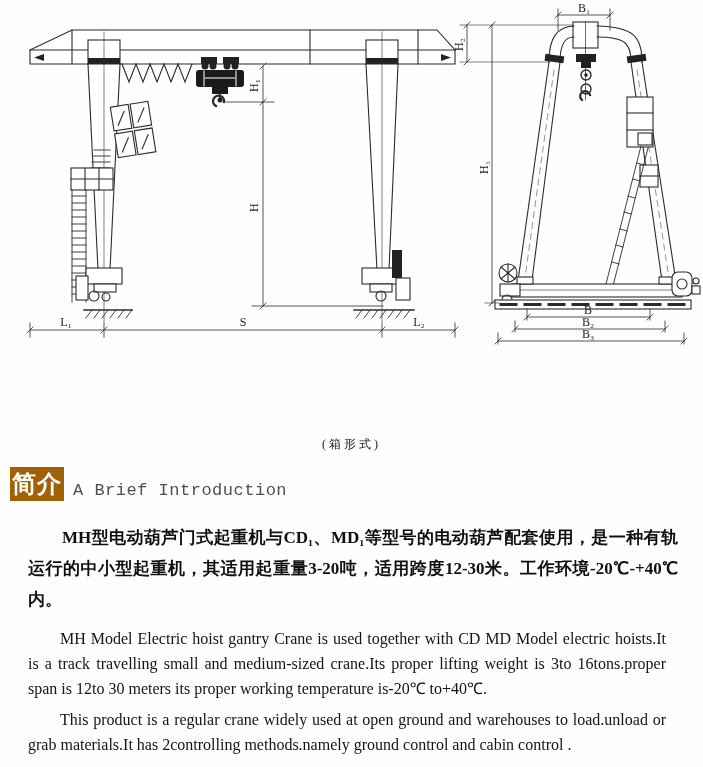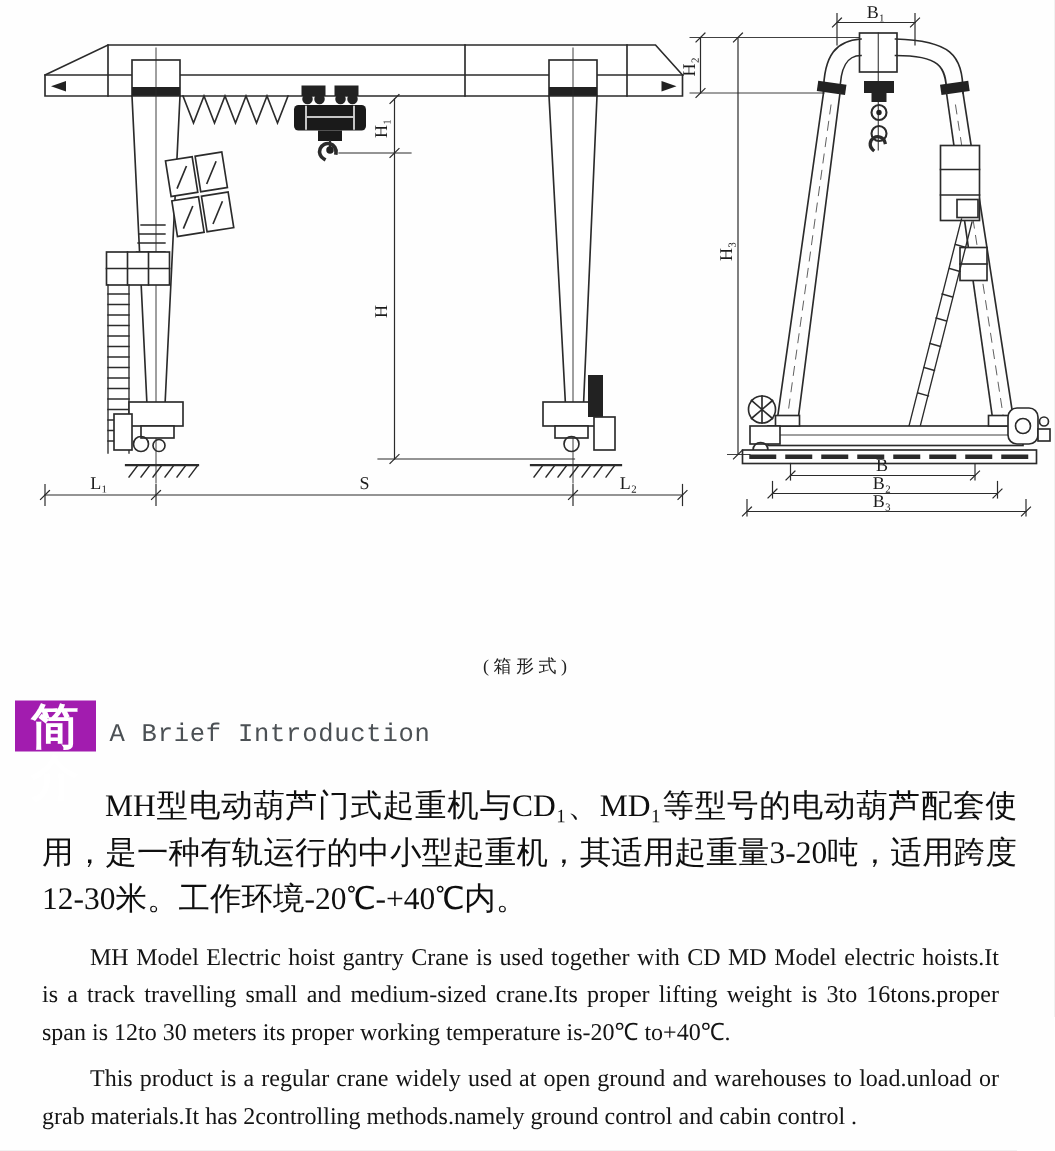--- a/index.html
+++ b/index.html
@@ -9,33 +9,33 @@
     font-family:"Liberation Serif",serif;color:#151515;
   }
   svg text{font-family:"Liberation Serif",serif;fill:#1c1c1c;}
   .drawing-wrap{position:absolute;top:0;left:0;width:703px;height:430px;}
   .caption{
     position:absolute;top:436px;left:0;width:100%;text-align:center;
     font-size:12px;letter-spacing:3px;color:#222;
   }
   .intro-header{position:absolute;top:467px;left:10px;height:38px;}
   .badge{
-    display:inline-block;width:54px;height:34px;background:#a21caf;
-    color:#ffffff;font-weight:bold;font-size:32px;line-height:34px;
+    display:inline-block;width:54px;height:34px;background:#a16207;
+    color:#ffffff;font-weight:bold;font-size:24px;line-height:34px;
     text-align:center;letter-spacing:1px;vertical-align:bottom;
     font-family:"Liberation Sans",sans-serif;
   }
   .intro-title{
     display:inline-block;margin-left:9px;vertical-align:bottom;
     font-family:Liberation Mono, monospace;font-size:17px;color:#4b5054;
     padding-bottom:1px;letter-spacing:0.5px;
   }
   .text-block{position:absolute;top:522px;left:28px;width:650px;}
   .zh{
-    margin:0;font-weight:normal;font-size:21px;line-height:31px;
+    margin:0;font-weight:bold;font-size:17px;line-height:31px;
     text-align:justify;text-indent:2em;color:#0f0f0f;
     font-family:"Liberation Serif",serif;
   }
   .en{
     margin:6px 12px 0 0;font-size:16px;line-height:25px;
     text-align:justify;text-indent:2em;color:#141414;
     font-family:"Liberation Serif",serif;
   }
   .en.first{margin-top:11px;}
 </style>

